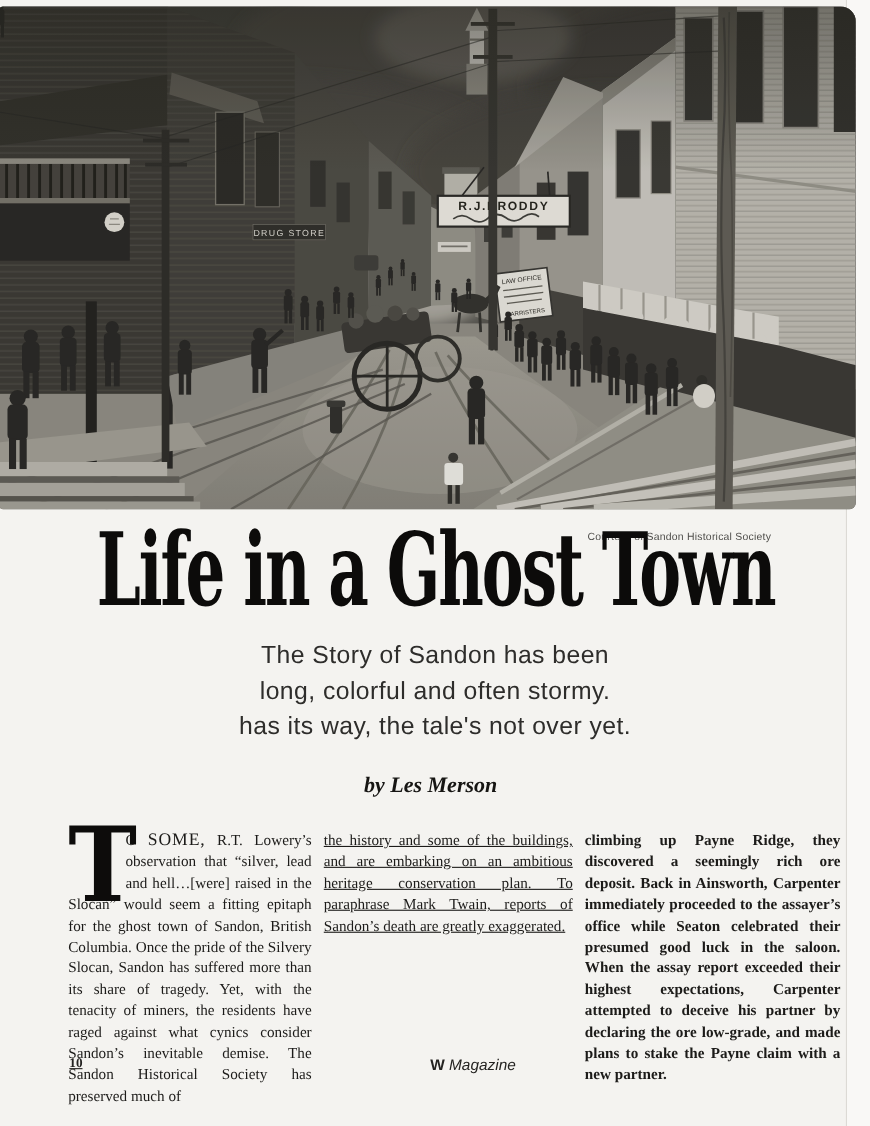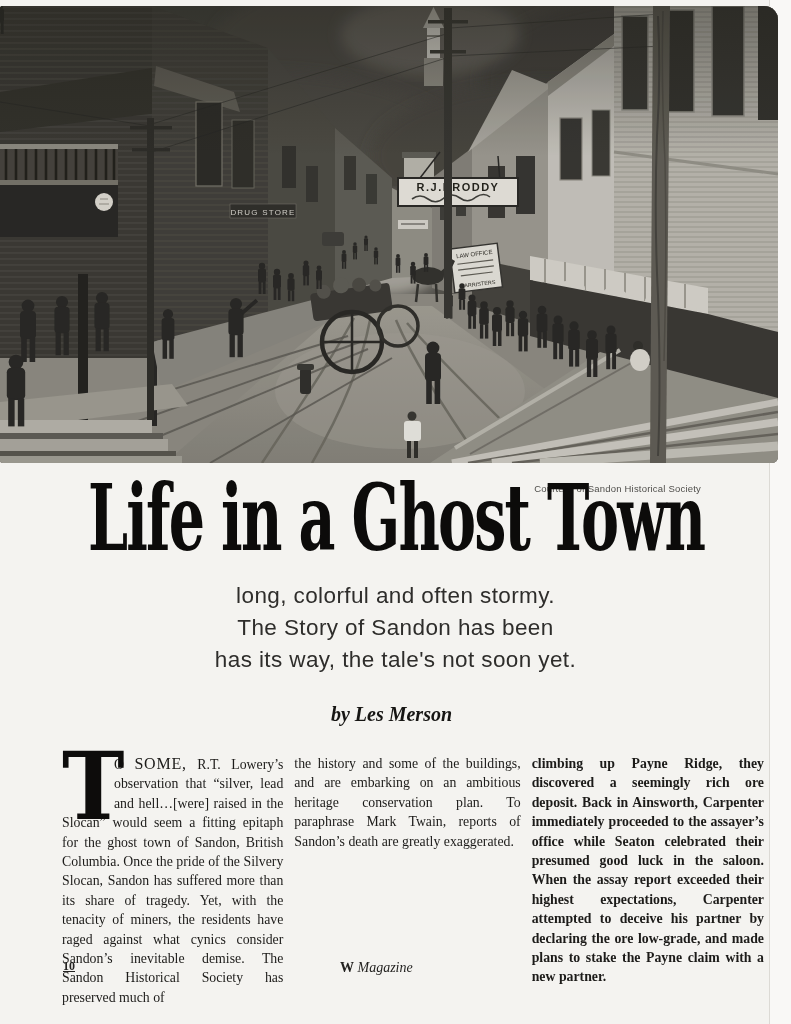--- a/index.html
+++ b/index.html
@@ -47,42 +47,42 @@
     font-size:20px;color:#161513;
   }
 
   
   .columns{
     position:absolute;top:754px;left:62px;width:702px;
     display:flex;gap:11px;
   }
   .col{font-size:13.8px;line-height:19.4px;text-align:justify;color:#1c1b19;}
   .col-1{width:222px;}
-  .col-2{width:227px;}
+  .col-2{width:227px;text-decoration:underline;}
   .col-3{width:233px;font-weight:bold;}
   .col p{margin:0;}
   .col p.indent{text-indent:14px;}
   .dropcap{
     float:left;
     font-family:"DejaVu Serif", serif;font-weight:700;
     font-size:84px;line-height:62px;height:58px;width:46px;
     margin:-2px 6px 0 0;color:#0d0c0b;
     transform:scaleY(1.12);transform-origin:left top;
   }
   .lead-cap{font-size:13.8px;}
   .lead-sc{font-size:16px;letter-spacing:.8px;}
 
   
   .footer-page{
     position:absolute;top:959px;left:63px;
     font-family:"Liberation Serif", serif;font-weight:700;font-size:12px;color:#242321;text-decoration:underline;
   }
   .footer-mag{
-    position:absolute;top:960px;left:340px;width:180px;
-    font-family:Liberation Serif, serif;font-size:14px;color:#242321;
+    position:absolute;top:960px;left:340px;width:180px;text-align:center;
+    font-family:Liberation Sans, sans-serif;font-size:14px;color:#242321;
   }
   .footer-mag .w{font-weight:700;font-style:normal;}
   .footer-mag .mag{font-style:italic;}
 </style>
 </head>
 <body>
 
 <div class="scan-margin"></div>
 <div class="scan-edge"></div>
 
@@ -406,23 +406,23 @@
 </svg>
 </div>
 
 <div class="credit-row">
   <span class="credit">Courtesy of Sandon Historical Society</span>
 </div>
 
 <div class="headline">Life in a Ghost Town</div>
 
 <div class="subtitle">
+  <div>The Story of Sandon has been</div>
   <div>long, colorful and often stormy.</div>
-  <div>The Story of Sandon has been</div>
-  <div>has its way, the tale's not soon yet.</div>
+  <div>has its way, the tale's not over yet.</div>
 </div>
 
 <div class="byline">by Les Merson</div>
 
 <div class="columns">
   <div class="col col-1">
     <p>
       <span class="dropcap">T</span><span class="lead-cap">O </span><span class="lead-sc">SOME,</span><span> R.T. Lowery’s observation that “silver, lead and hell…[were] raised in the Slocan” would seem a fitting epitaph for the ghost town of Sandon, British Columbia. Once the pride of the Silvery Slocan, Sandon has suffered more than its share of tragedy. Yet, with the tenacity of miners, the residents have raged against what cynics consider Sandon’s inevitable demise. The Sandon Historical Society has preserved much of</span>
     </p>
   </div>

